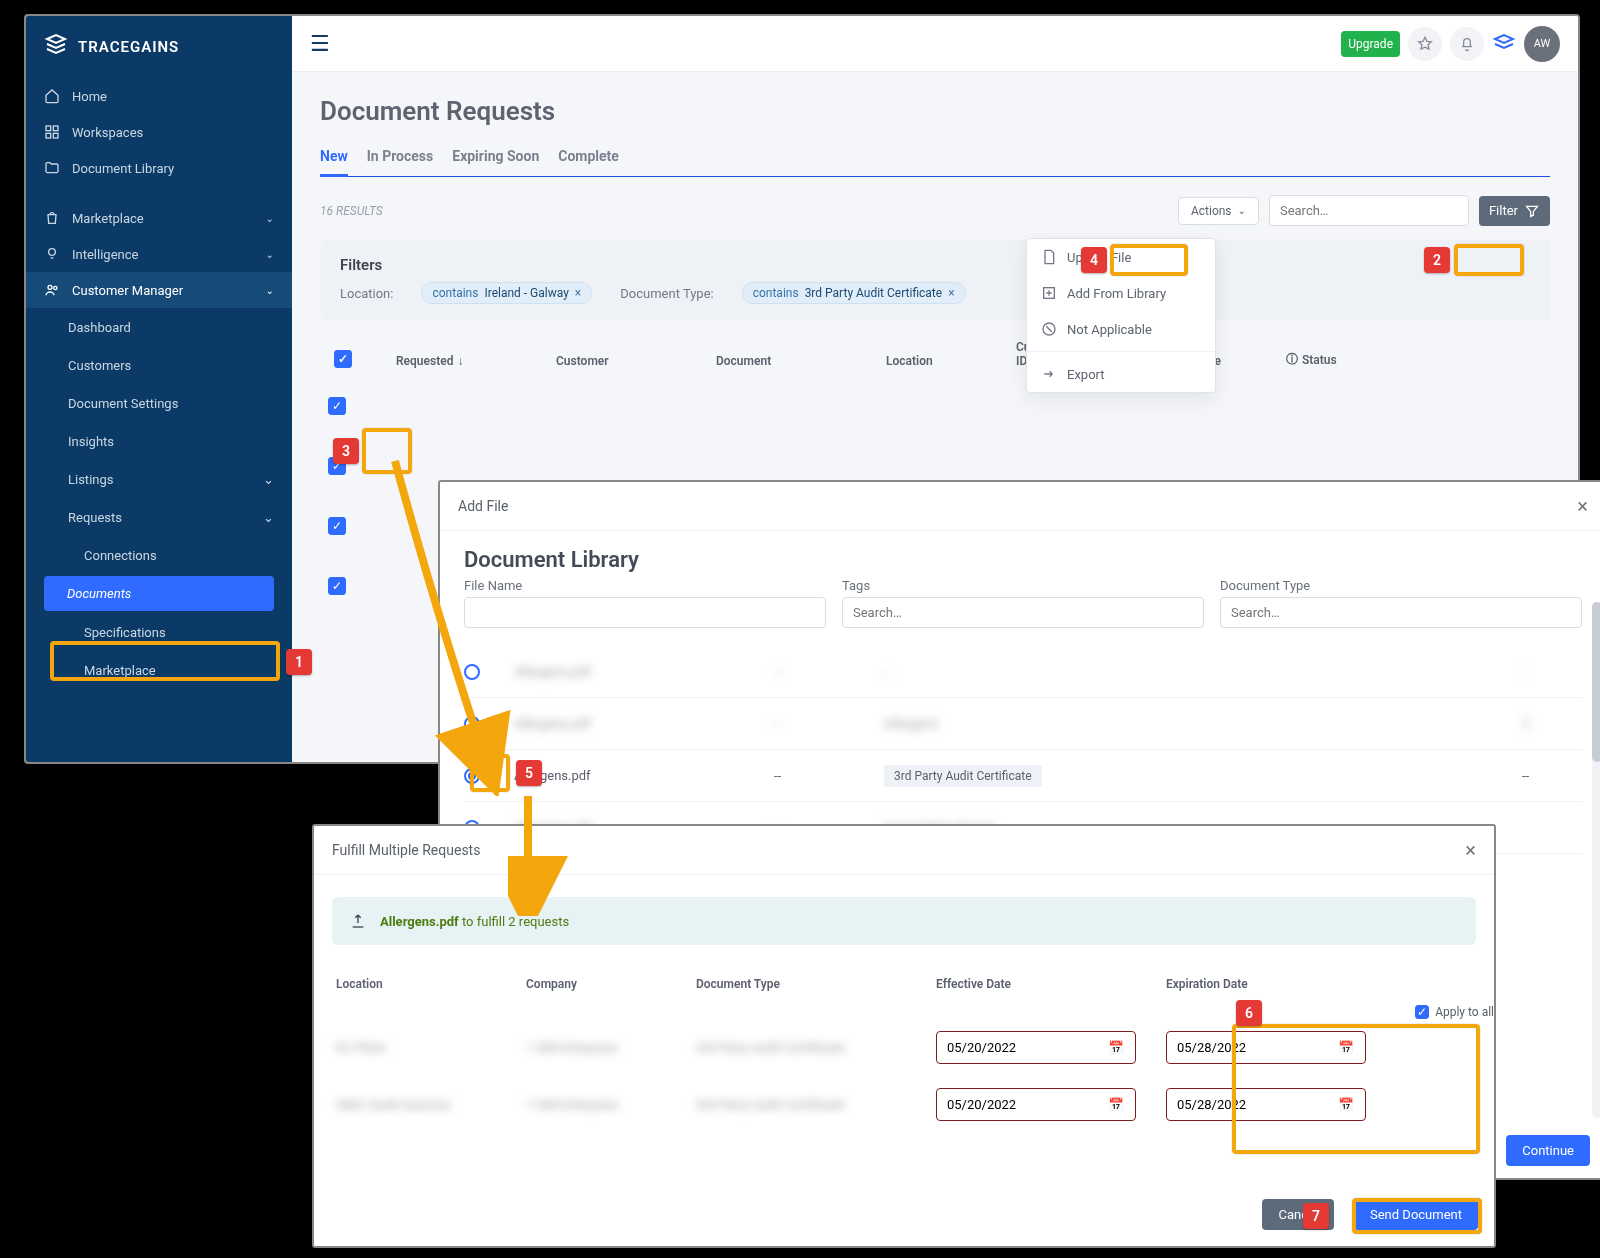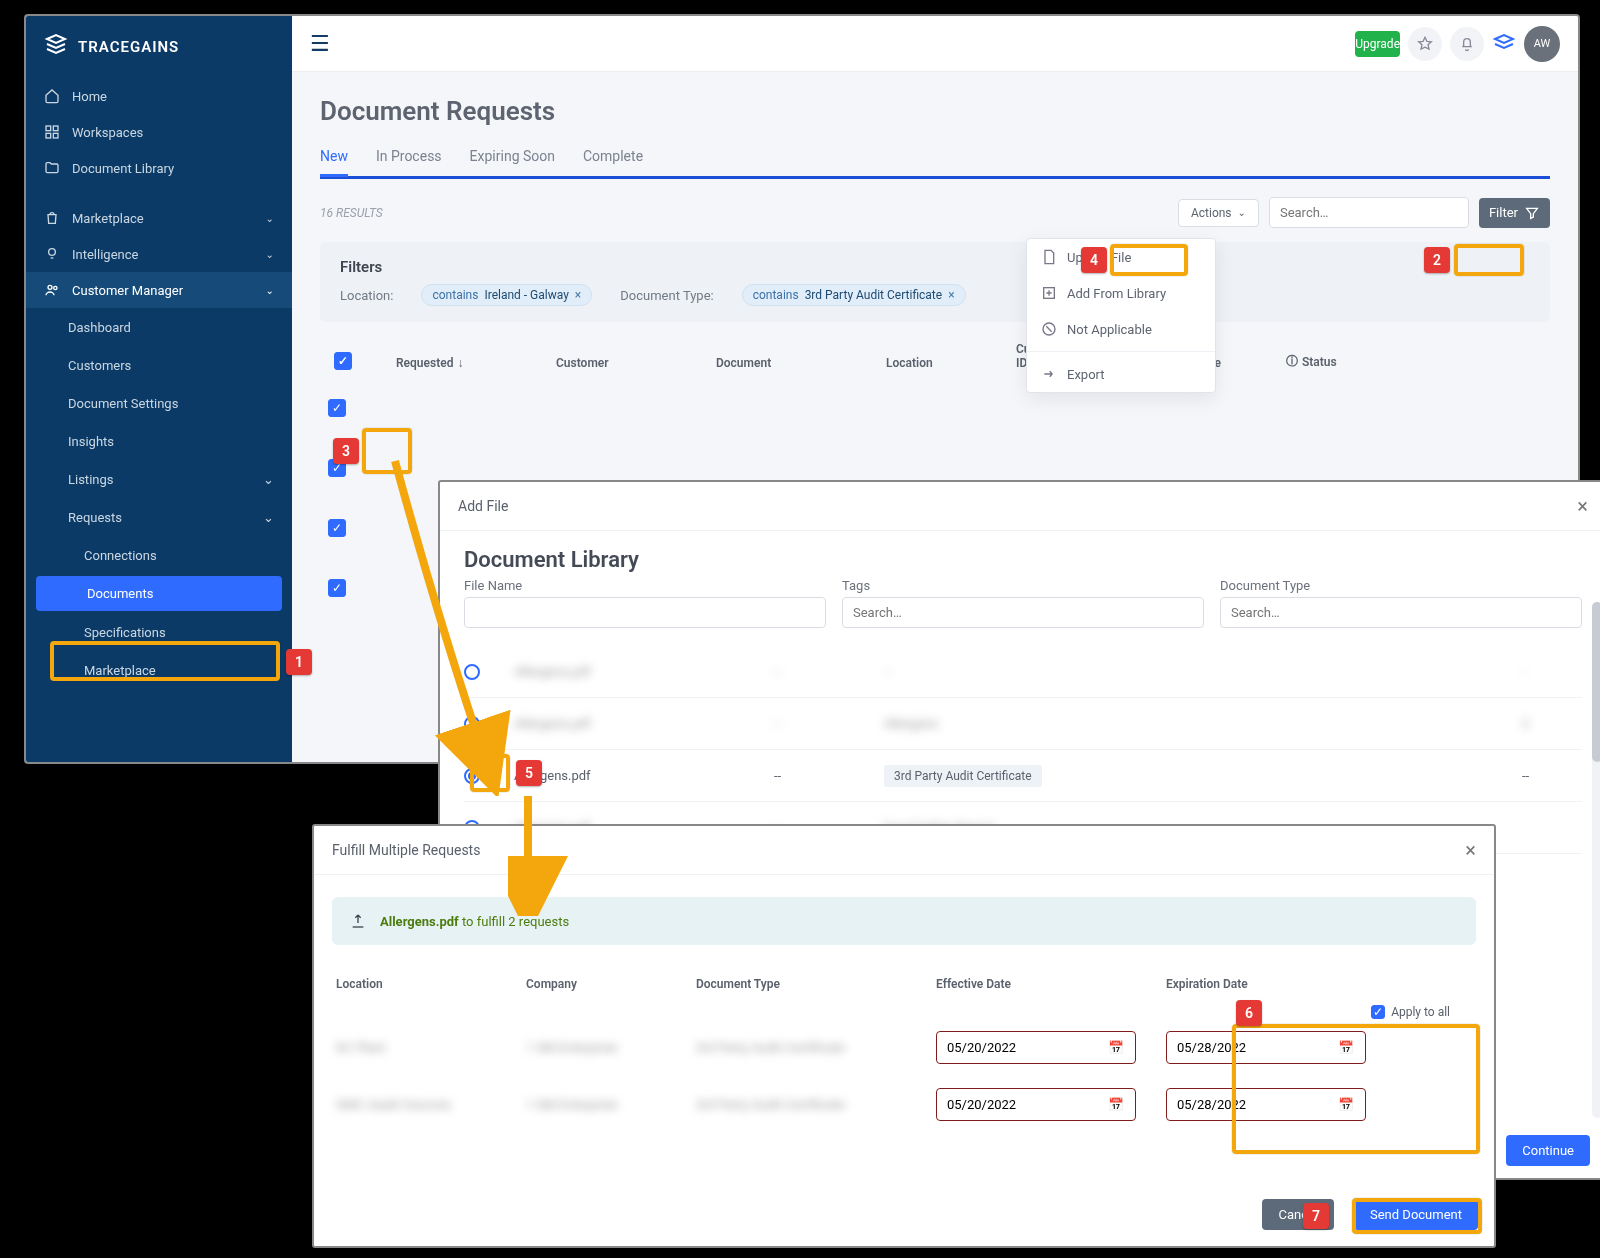--- a/index.html
+++ b/index.html
@@ -17,28 +17,28 @@
 .nav-item .chev { margin-left:auto; font-size:10px; }
 .nav-item.active { background:#2f6bff; color:#fff; border-radius:4px; margin:0 6px; }
 .nav-sub { padding-left: 42px; font-size:13px; color:#c9d7e3; height:38px; display:flex; align-items:center; }
 .nav-section { padding:10px 18px; font-size:13px; color:#fff; background:#164a78; display:flex; align-items:center; gap:12px;}
 .nav-section .chev { margin-left:auto; font-size:10px; }
 .nav-spacer{height:14px;}
 
 .topbar{ position:absolute; left:266px; top:0; right:0; height:56px; background:#fff; display:flex; align-items:center; padding:0 18px; border-bottom:1px solid #eee;}
 .hamburger{font-size:22px; color:#133b63;}
 .topbar .spacer{flex:1}
-.upgrade{background:#22b24c; color:#fff; border-radius:4px; padding:6px 0; font-size:12px;}
+.upgrade{background:#22b24c; color:#fff; border-radius:4px; padding:6px 7px; font-size:12px;}
 .top-icon{ width:34px; height:34px; border-radius:50%; background:#f1f3f6; margin-left:8px; display:flex; align-items:center; justify-content:center; color:#556; }
 .avatar{ width:36px; height:36px; border-radius:50%; background:#6a717a; color:#fff; display:flex; align-items:center; justify-content:center; font-size:11px; margin-left:8px; position:relative;}
 .logo-badge{width:24px;height:24px;}
 
 .main{ position:absolute; left:266px; top:56px; right:0; bottom:0; padding: 24px 28px; overflow:hidden;}
 .page-title{ color:#5d6470; font-size:26px; font-weight:600; }
-.tabs{ display:flex; gap:28px; margin-top:14px; border-bottom:3px solid #1d4ed8;}
+.tabs{ display:flex; gap:19px; margin-top:14px; border-bottom:1px solid #1d4ed8;font-weight:bold;}
 .tab{ padding:8px 0 12px; font-size:14px; color:#7a8290; position:relative; cursor:pointer; }
 .tab.active{ color:#2f6bff; }
 .tab.active::after{ content:""; position:absolute; left:0; right:0; bottom:-1px; height:3px; background:#2f6bff; }
 
 .results-bar{ display:flex; align-items:center; margin-top:18px; gap:10px;}
 .results-count{ color:#9aa1ac; font-size:12px; font-style:italic;}
 .rb-spacer{flex:1;}
 .actions-btn{ border:1px solid #d9dde3; border-radius:4px; padding:6px 12px; font-size:12px; color:#5d6470; background:#fff; display:flex; align-items:center; gap:6px; cursor:pointer;}
 .search-input{ border:1px solid #d9dde3; border-radius:4px; padding:7px 10px; font-size:13px; width:200px; }
 .filter-btn{ background:#5d6a7a; color:#fff; border-radius:4px; display:flex; align-items:center; gap:6px; padding:7px 10px; font-size:13px; }
@@ -81,21 +81,21 @@
 .scroll-thumb{ position:absolute; left:0; right:0; top:0; height:160px; background:#c7ccd4; border-radius:5px;}
 .modal-foot{ position:absolute; left:16px; right:16px; bottom:12px; display:flex; justify-content:flex-end; align-items:center; gap:20px; font-size:13px; color:#6b727d;}
 .btn-primary{ background:#2f6bff; color:#fff; border-radius:4px; padding:8px 16px; font-size:13px; cursor:pointer;}
 .btn-ghost-dark{ background:#5d6a7a; color:#fff; border-radius:4px; padding:8px 16px; font-size:13px; cursor:pointer;}
 
 
 .fulfil-banner{ background:#e7f2f5; border-radius:6px; padding:16px 18px; margin:22px 18px; font-size:13px; color:#4d7c0f; display:flex; align-items:center; gap:14px;}
 .ful-head{ display:grid; grid-template-columns: 180px 160px 230px 220px 220px; gap:10px; padding:10px 22px; font-size:12px; color:#5a616c; font-weight:600;}
 .ful-row{ display:grid; grid-template-columns: 180px 160px 230px 220px 220px; gap:10px; padding:12px 22px; align-items:center; font-size:13px;}
 .date-input{ border:1px solid #7f1d1d; border-radius:4px; padding:8px 10px; font-size:13px; width:200px; display:flex; align-items:center; justify-content:space-between;}
-.apply-all{ font-size:12px; color:#5a616c; display:flex; align-items:center; gap:6px; justify-content:flex-end; padding-right:44px; margin-top:4px;}
+.apply-all{ font-size:12px; color:#5a616c; display:flex; align-items:center; gap:6px; justify-content:flex-end; margin-top:4px;}
 
 
 .hl{ position:absolute; border:4px solid #f3a70d; border-radius:4px; box-shadow: 0 0 0 1px rgba(0,0,0,.06); pointer-events:none;}
 .callout{ position:absolute; width:26px; height:26px; background:#e53935; color:#fff; font-size:14px; font-weight:600; border-radius:4px; display:flex; align-items:center; justify-content:center; box-shadow:0 1px 2px rgba(0,0,0,.3);}
 .arrow{ position:absolute; pointer-events:none; }
 
 .icon{ width:16px; height:16px; display:inline-block; }
 </style>
 </head>
 <body>
@@ -180,21 +180,21 @@
         <span class="chev">⌄</span>
       </div>
     <div class="nav-sub" style="display:flex;justify-content:space-between;padding-right:18px;">
         <span>Requests</span>
         <span class="chev">⌄</span>
       </div>
 
     <div class="nav-sub" style="padding-left:58px;">
         <span>Connections</span>
       </div>
-    <div class="nav-item active" style="padding-left:51px;margin:2px 10px;">
+    <div class="nav-item active" style="padding-left:23px;margin:2px 18px;font-style:italic;">
         <span>Documents</span>
       </div>
     <div class="nav-sub" style="padding-left:58px;">
         <span>Specifications</span>
       </div>
     <div class="nav-sub" style="padding-left:58px;">
         <span>Marketplace</span>
       </div>
   </div>
 

